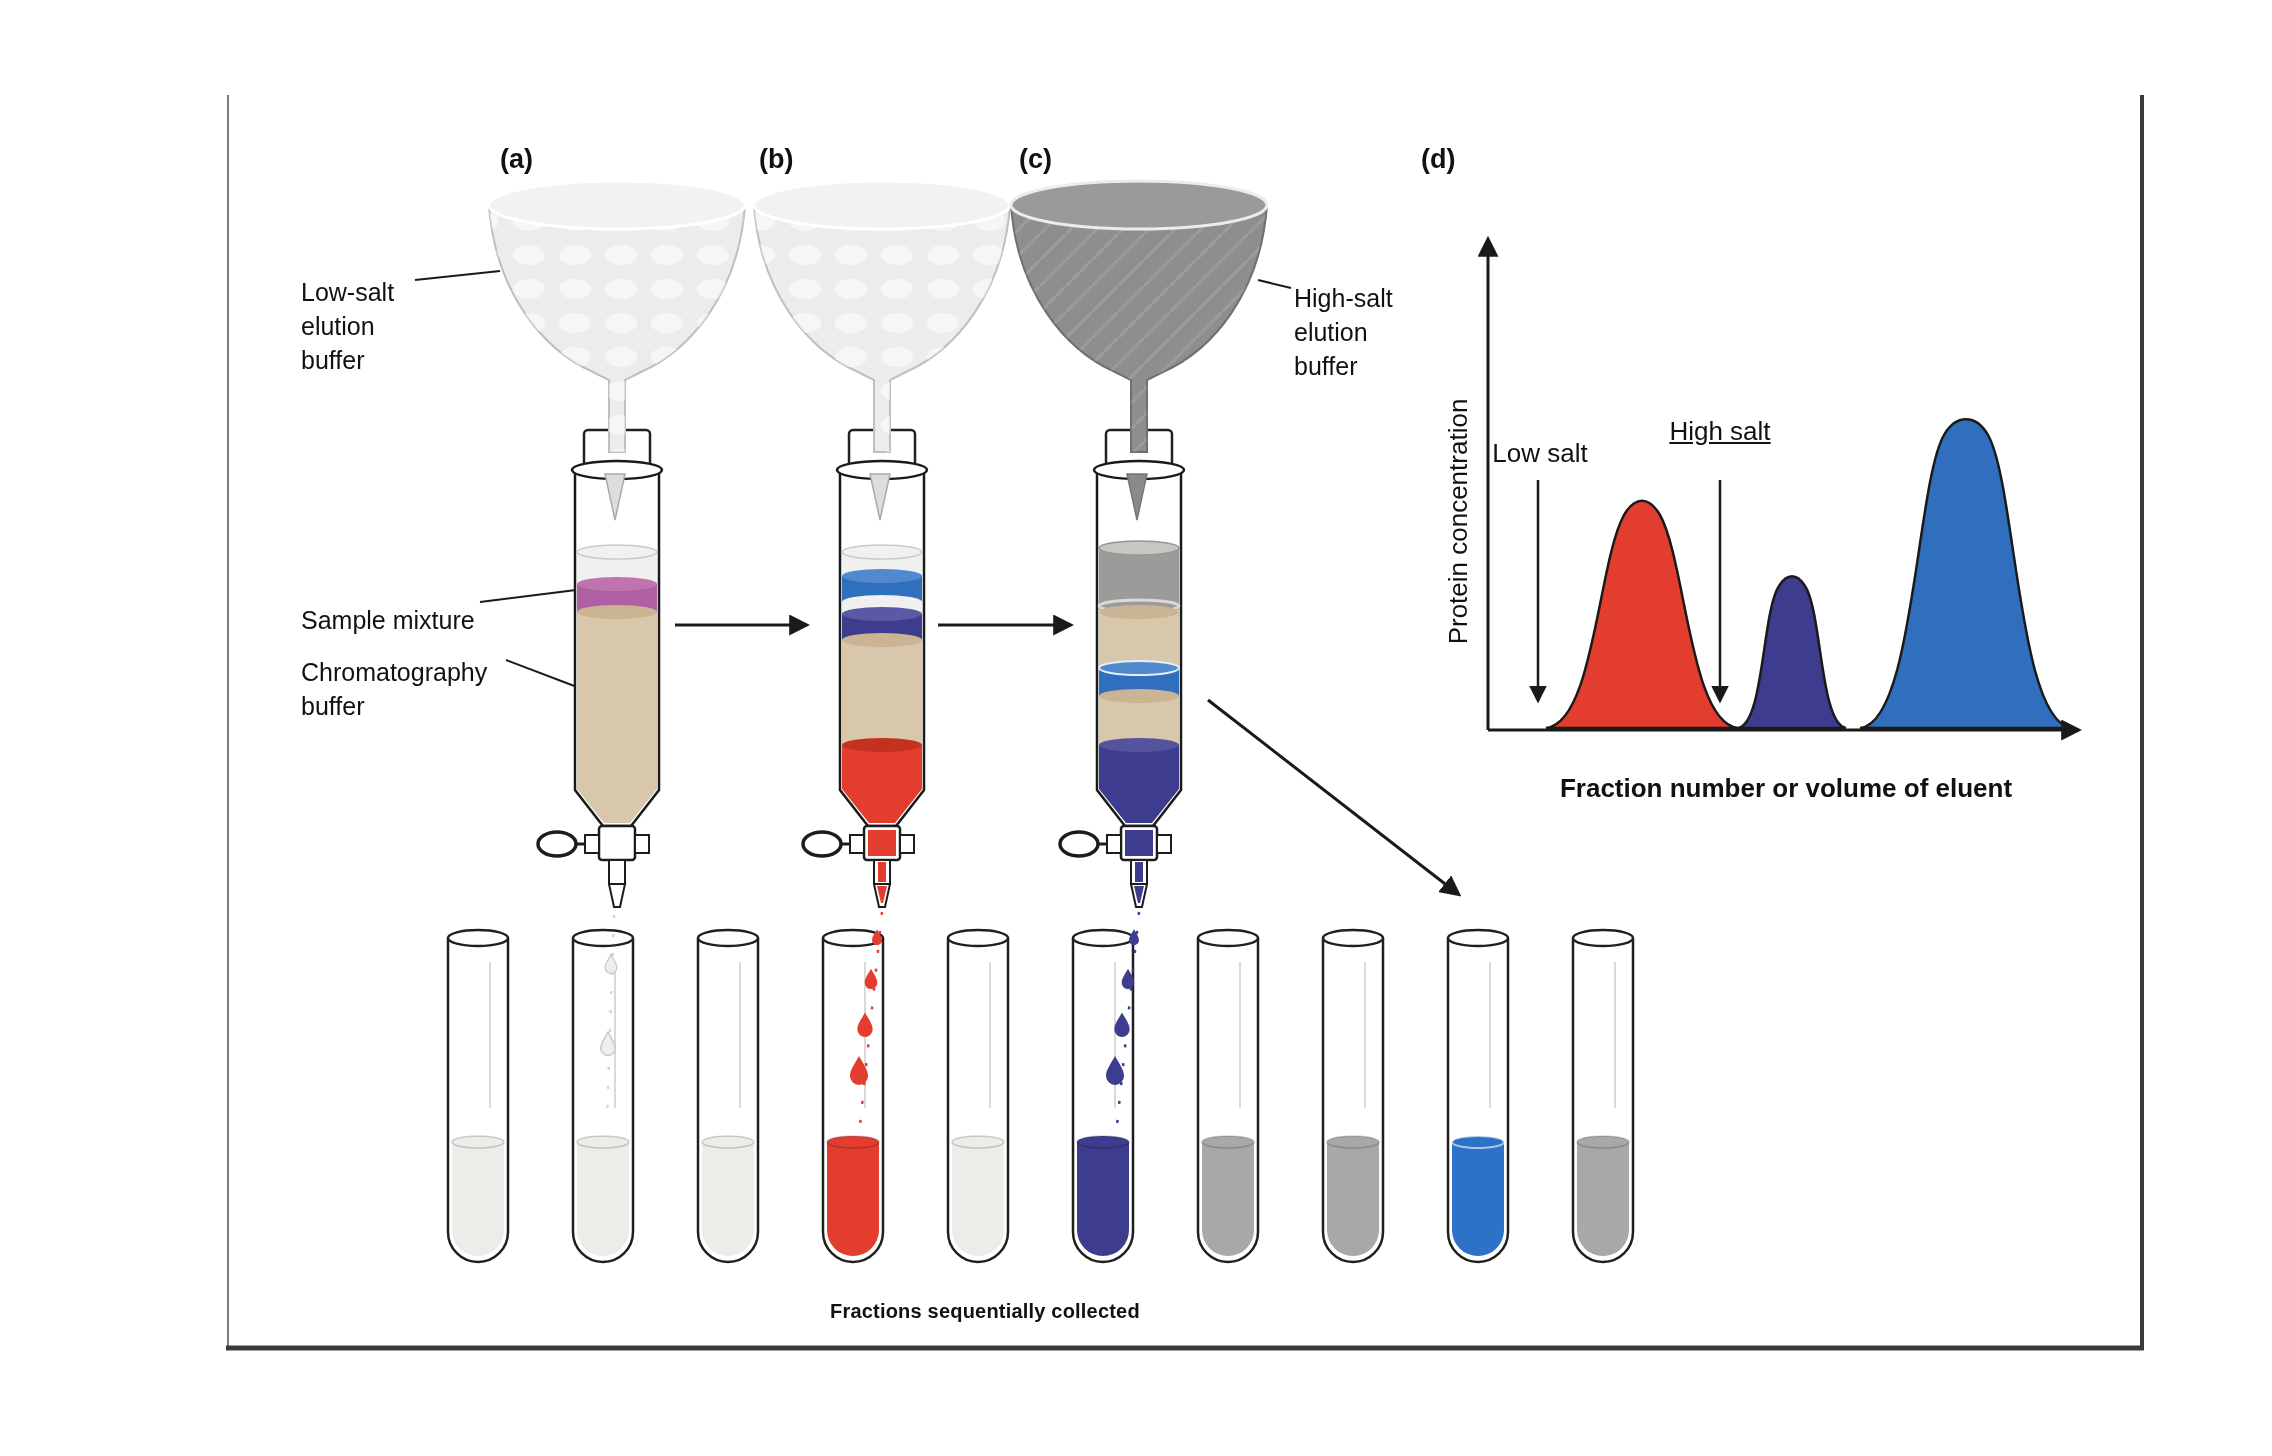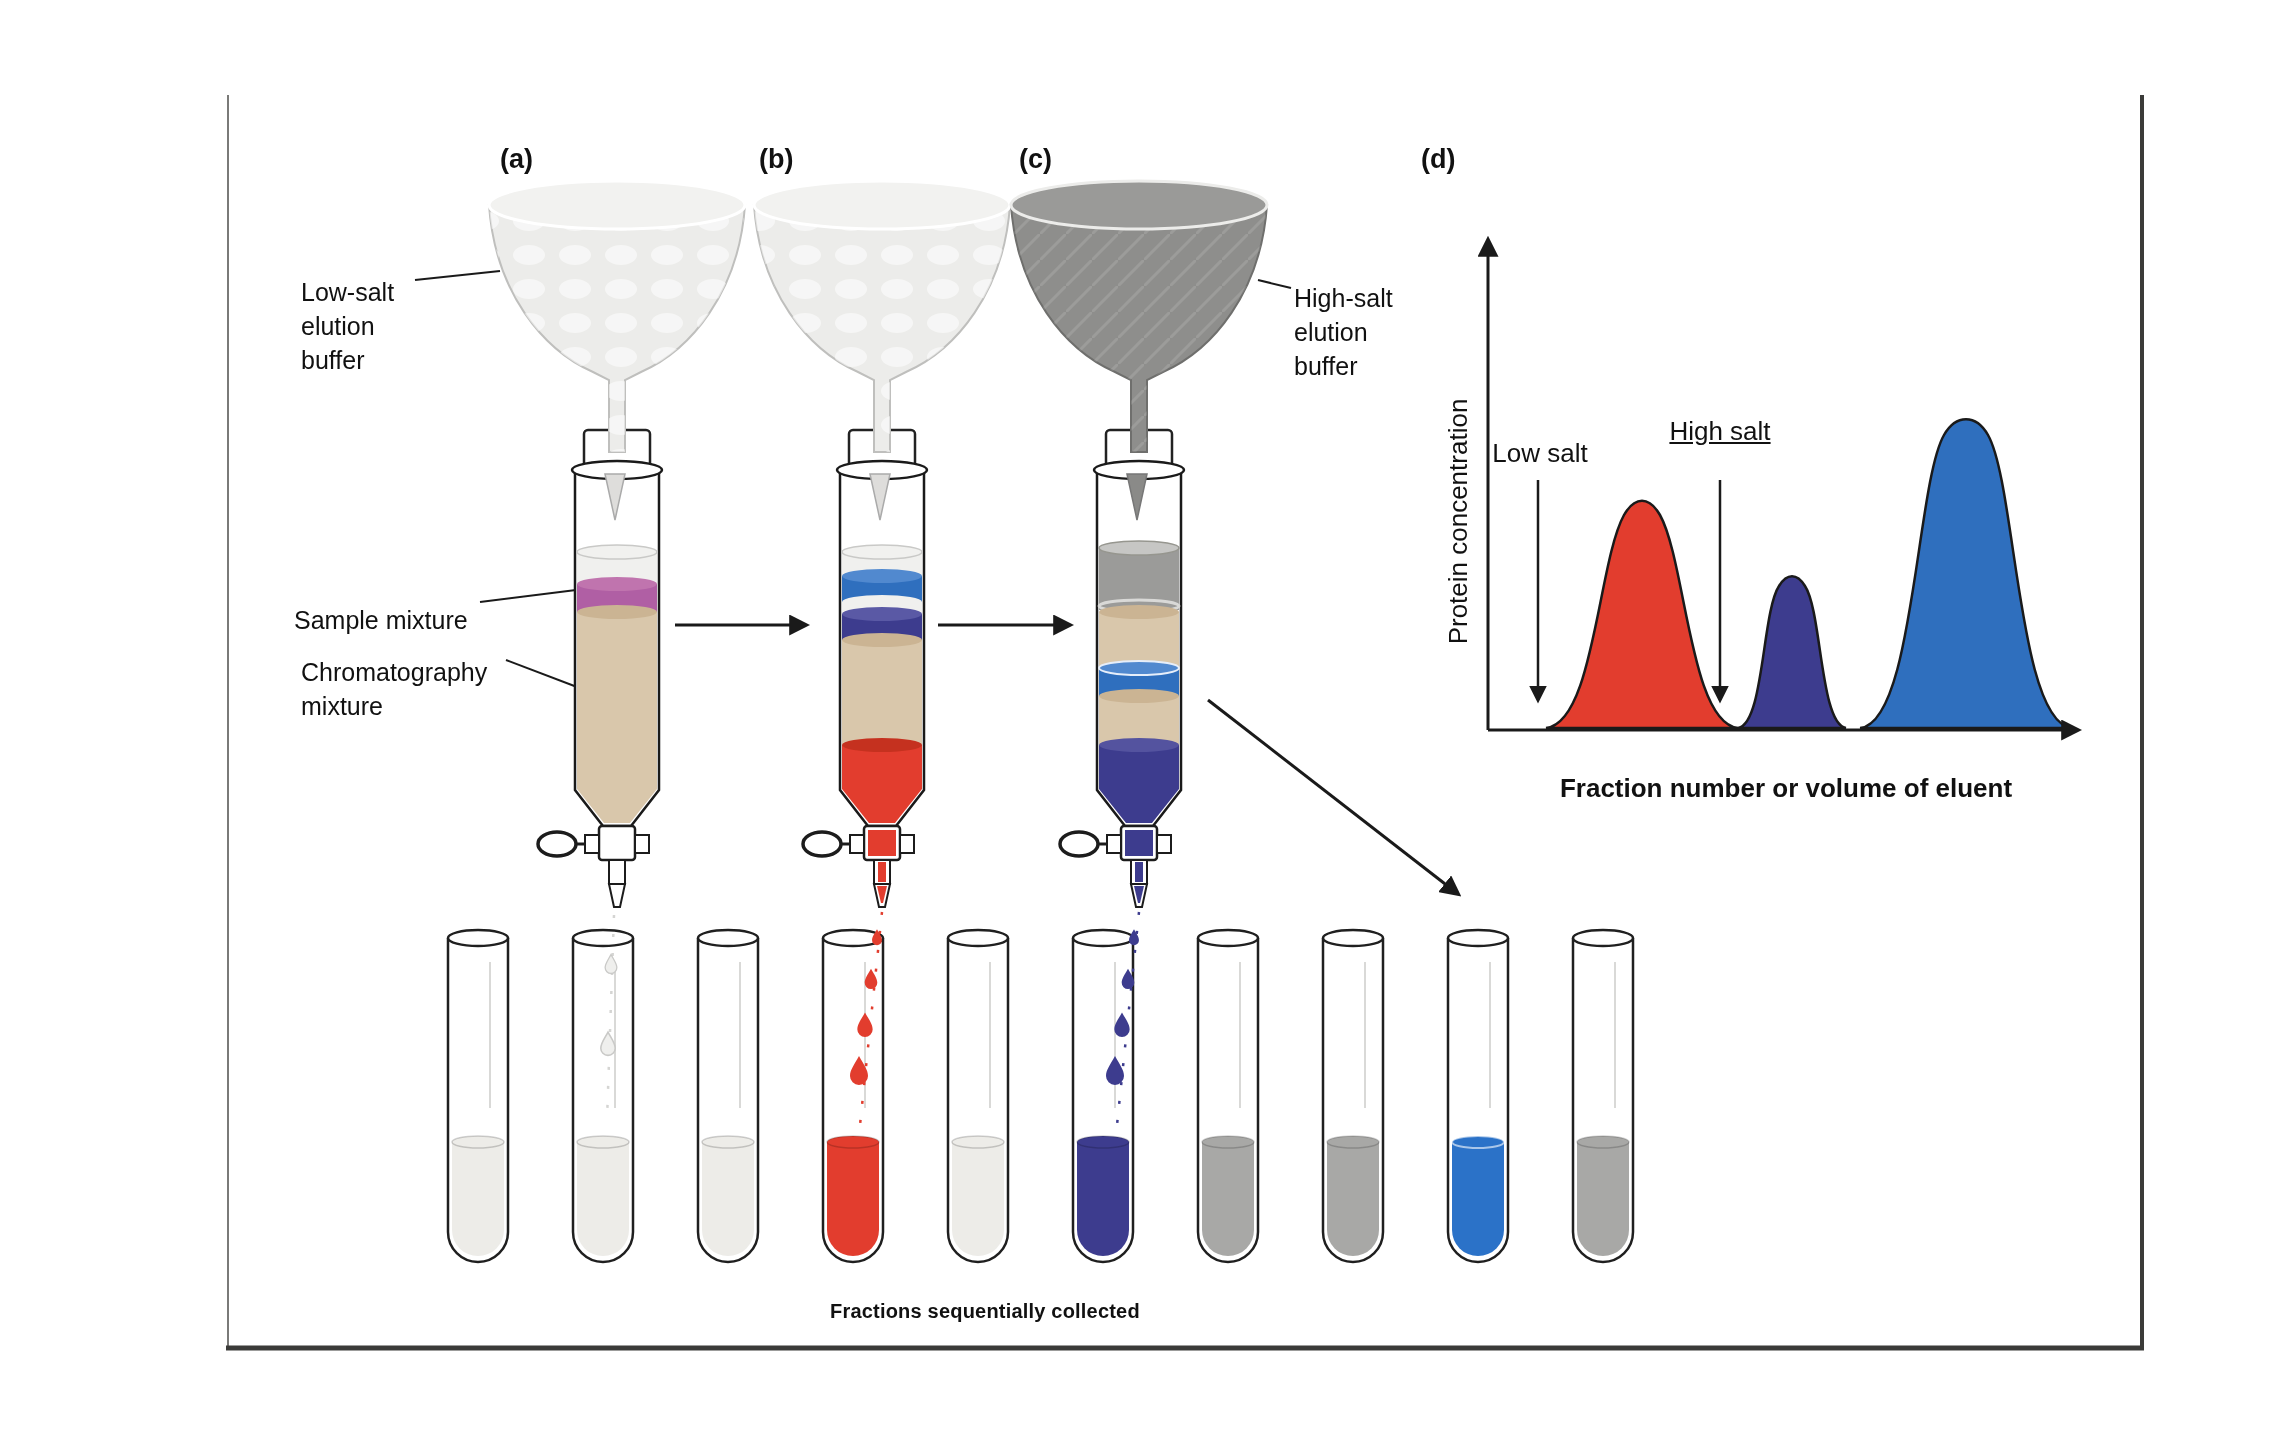--- a/index.html
+++ b/index.html
@@ -262,23 +262,23 @@
 </svg>
 
 <div class="panel-lbl" style="left:500px;top:144px;">(a)</div>
 <div class="panel-lbl" style="left:759px;top:144px;">(b)</div>
 <div class="panel-lbl" style="left:1019px;top:144px;">(c)</div>
 <div class="panel-lbl" style="left:1421px;top:144px;">(d)</div>
 
 <div class="lbl" style="left:301px;top:258px;">Low-salt
 elution
 buffer</div>
-<div class="lbl" style="left:294px;top:586px;">Sample mixture</div>
+<div class="lbl" style="left:301px;top:586px;">Sample mixture</div>
 <div class="lbl" style="left:301px;top:638px;">Chromatography
-mixture</div>
+buffer</div>
 <div class="lbl" style="left:1294px;top:264px;">High-salt
 elution
 buffer</div>
 
 <div class="chart-lbl rot" style="left:1258px;top:506px;width:400px;">Protein concentration</div>
 <div class="chart-lbl" style="left:1460px;top:438px;width:160px;">Low salt</div>
 <div class="chart-lbl" style="left:1640px;top:416px;width:160px;text-decoration:underline;">High salt</div>
 <div class="chart-lbl" style="left:1488px;top:744px;width:596px;font-weight:600;margin-top:29px;">Fraction number or volume of eluent</div>
 
 <div class="caption" style="left:830px;top:1300px;width:590px;">Fractions sequentially collected</div>

